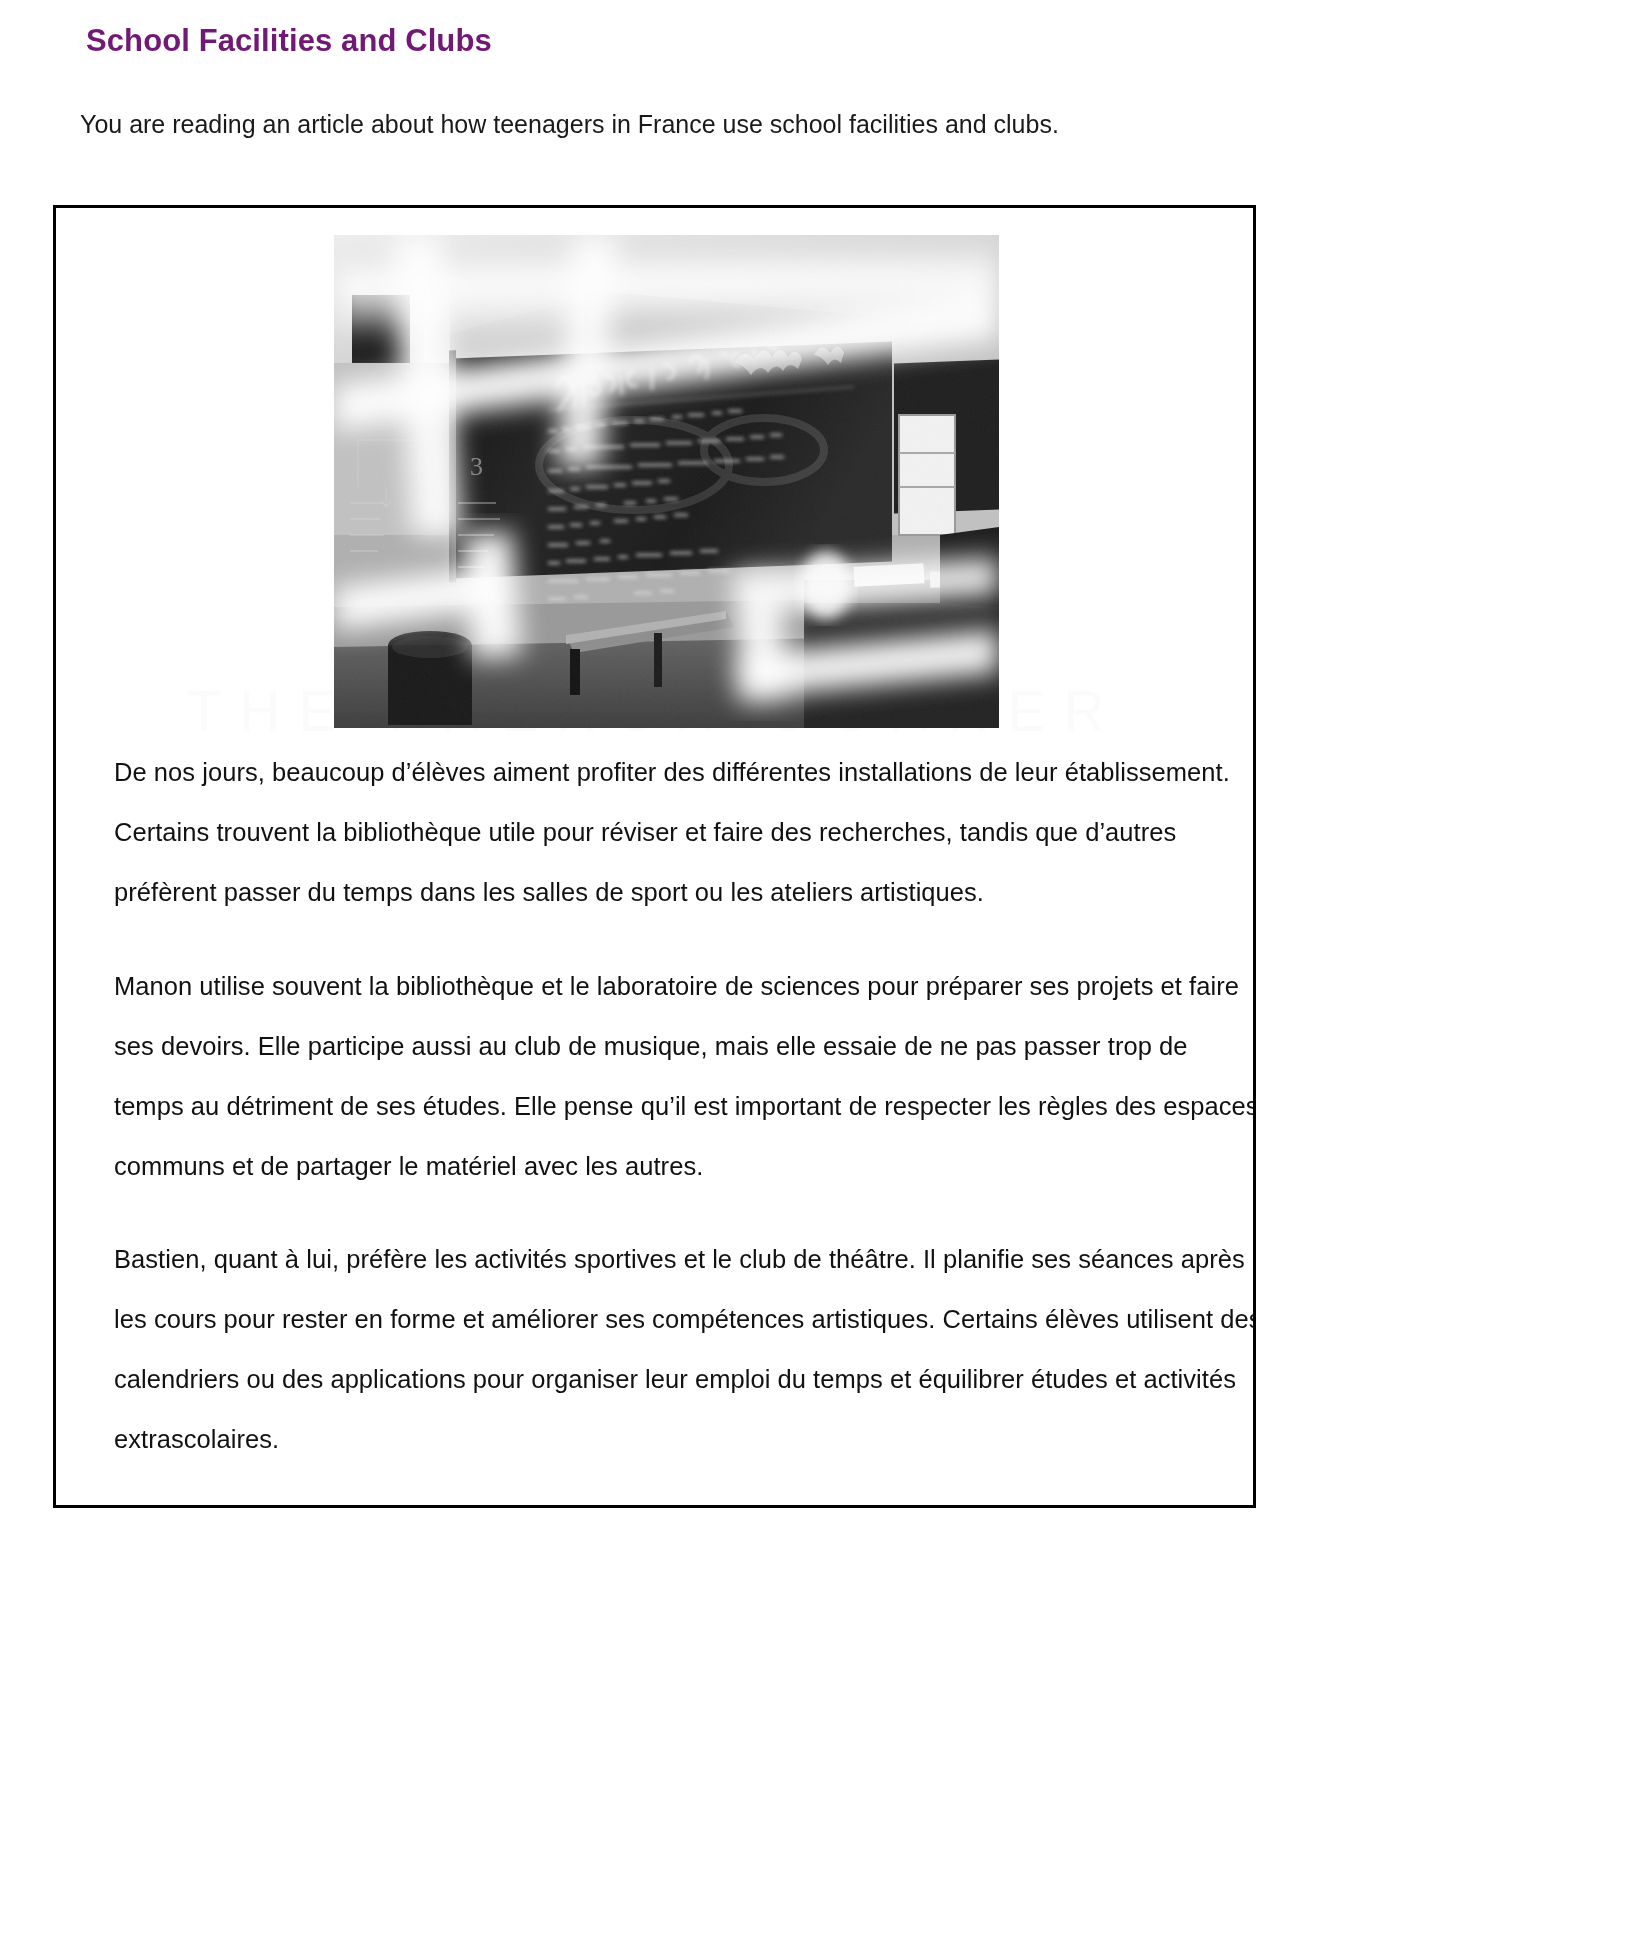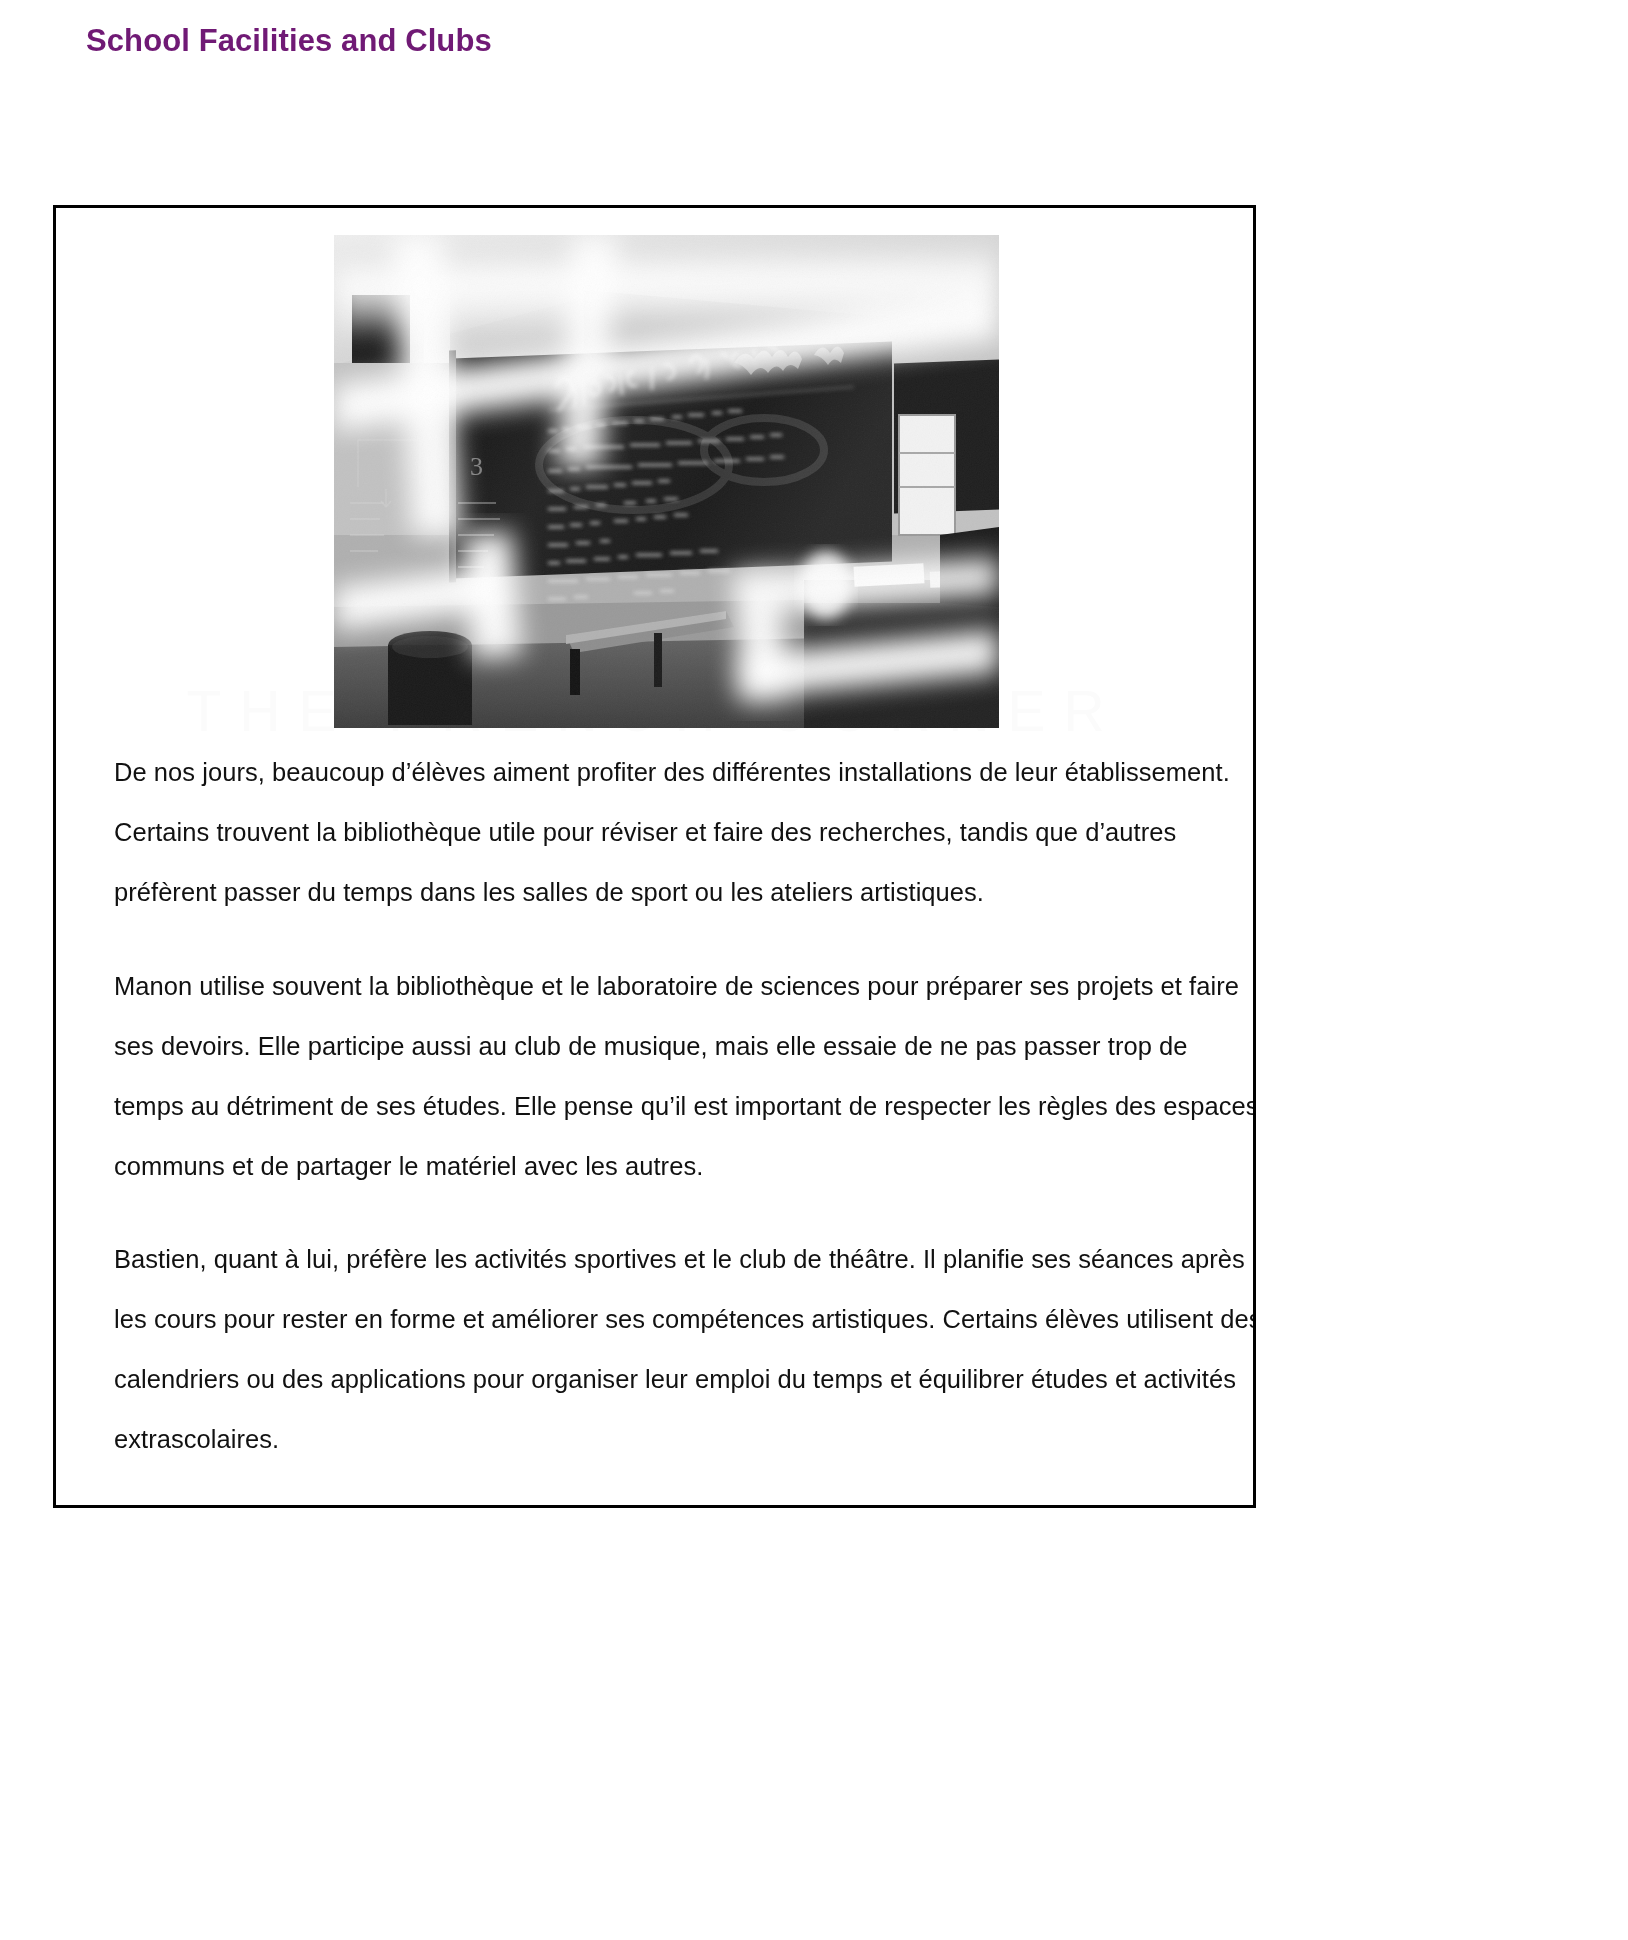--- a/index.html
+++ b/index.html
@@ -130,20 +130,21 @@
   }
   .body-copy p:last-child { margin-bottom: 0; }
 </style>
 </head>
 <body>
 
 <div class="page">
 
   <h1 class="page-title">School Facilities and Clubs</h1>
 
+  <p class="intro-line">You are reading an article about how teenagers in France use school facilities and clubs.</p>
 
   <div class="article-card">
 
     <svg class="watermark-mark" viewBox="0 0 230 150" aria-hidden="true">
       <g fill="none" stroke="#f7f7f7" stroke-width="2">
         <rect x="12" y="14" width="78" height="96"></rect>
         <rect x="100" y="14" width="18" height="96"></rect>
         <rect x="128" y="14" width="78" height="96"></rect>
         <line x1="12" y1="46" x2="90" y2="46"></line>
         <line x1="128" y1="46" x2="206" y2="46"></line>

